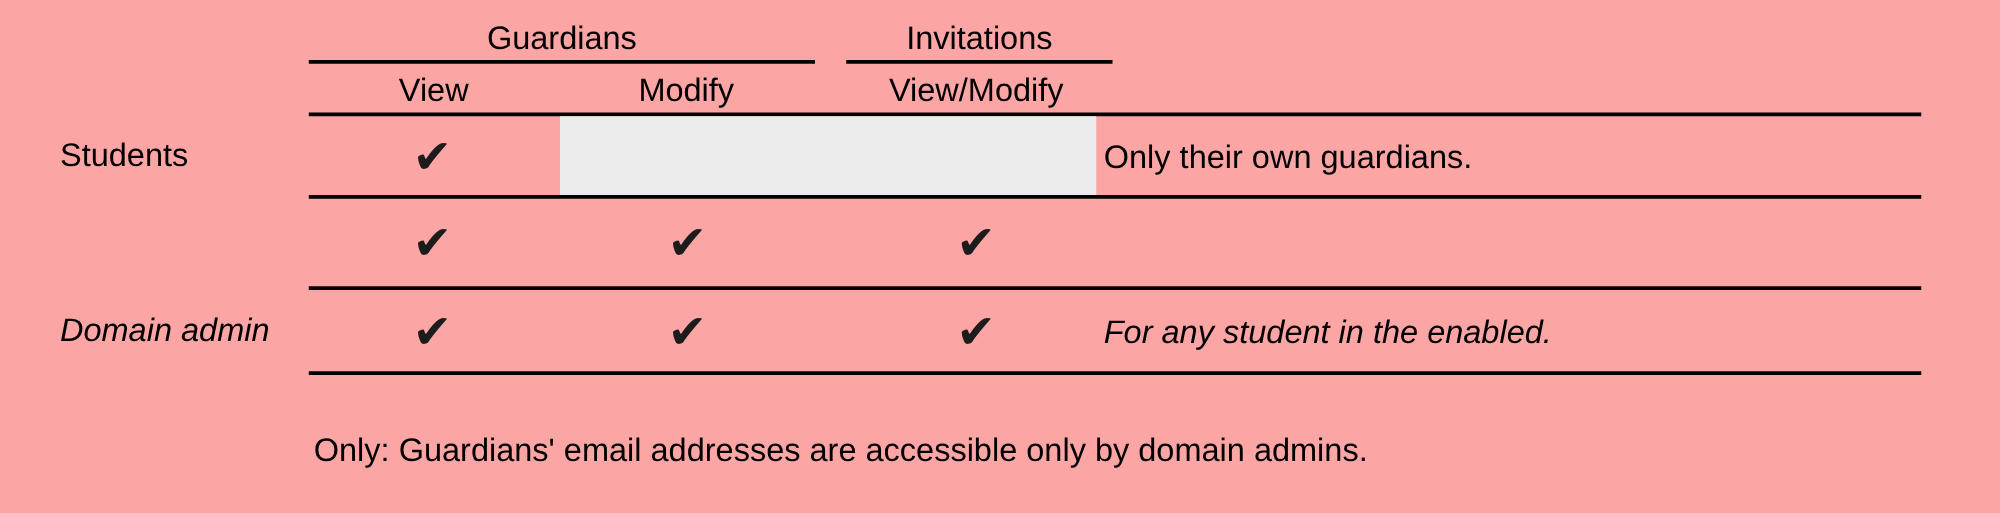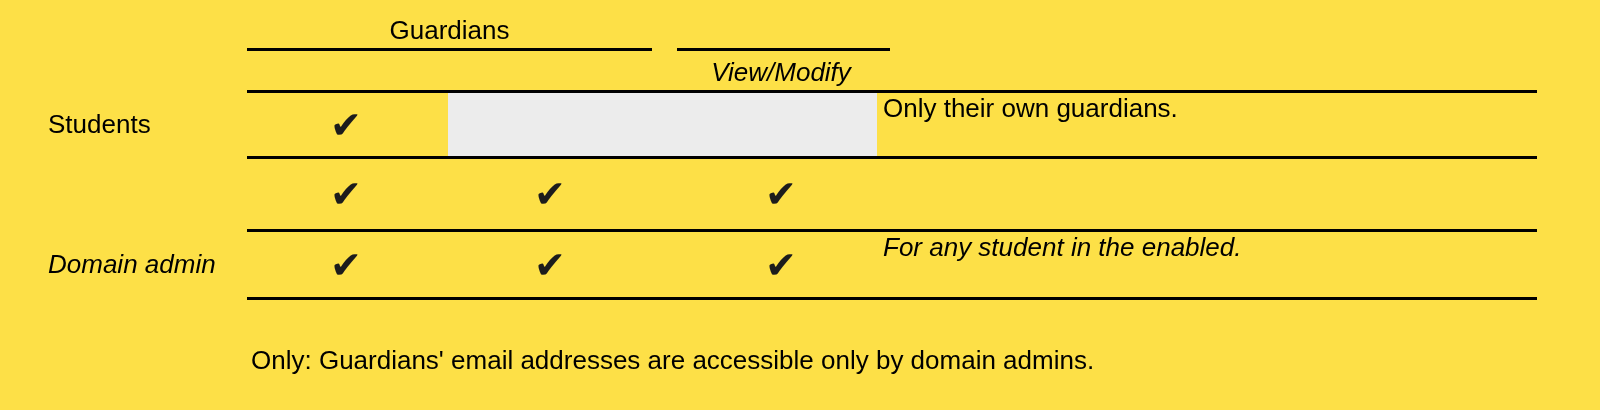--- a/index.html
+++ b/index.html
@@ -4,53 +4,56 @@
 <style>
   :root{
     --line:#000000;
     --disabled:#ececec;
     --check:#1c1c1c;
   }
   html,body{margin:0;padding:0;background:#ffffff;}
   .stage{
     position:relative;
     width:1600px;height:410px;
-    background:#fde047;
+    background:#fca5a5;
     font-family:"Liberation Sans",sans-serif;
     font-size:26px;color:#000000;
     overflow:hidden;
   }
   .abs{position:absolute;}
   .hline{position:absolute;height:3px;background:var(--line);}
   .flexc{display:flex;align-items:center;justify-content:center;}
   .group-header{top:13px;height:34px;font-size:26px;}
   .sub-header{top:55px;height:34px;font-size:26px;}
   .row{position:absolute;left:0;width:1600px;}
   .row-label{position:absolute;left:48px;top:0;height:100%;width:230px;display:flex;align-items:center;}
   .cell{position:absolute;top:0;height:100%;width:90px;display:flex;align-items:center;justify-content:center;}
   .cell-view{left:301px;}
   .cell-modify{left:505px;}
   .cell-view-modify{left:736px;}
   .check{font-family:"DejaVu Sans",sans-serif;font-size:38px;color:var(--check);line-height:1;}
-  .row-note{position:absolute;left:883px;top:0;height:100%;width:660px;display:flex;}
+  .row-note{position:absolute;left:883px;top:0;height:100%;width:660px;display:flex;align-items:center;}
   .row-note span{line-height:30px;}
   .gray-cell{position:absolute;left:448px;top:93px;width:429px;height:63px;background:var(--disabled);}
   .footnote{position:absolute;left:251px;top:345px;width:1200px;line-height:30px;}
 </style>
 </head>
 <body>
 
 <div class="stage">
 
   <div class="abs flexc group-header" style="left:247px;width:405px;">Guardians</div>
+  <div class="abs flexc group-header" style="left:677px;width:213px;">Invitations</div>
 
   <div class="hline" style="left:247px;top:48px;width:405px;"></div>
   <div class="hline" style="left:677px;top:48px;width:213px;"></div>
 
-  <div class="abs flexc sub-header" style="left:681px;width:200px;font-style:italic;">View/Modify</div>
+  <div class="abs flexc sub-header" style="left:247px;width:200px;">View</div>
+  <div class="abs flexc sub-header" style="left:449px;width:200px;">Modify</div>
+  <div class="abs flexc sub-header" style="left:681px;width:200px;">View/Modify</div>
 
   <div class="hline" style="left:247px;top:90px;width:1290px;"></div>
 
   <div class="gray-cell"></div>
 
   <div class="row" style="top:93px;height:63px;">
     <div class="row-label">Students</div>
     <div class="cell cell-view">
       <span class="check">✔</span>
     </div>

